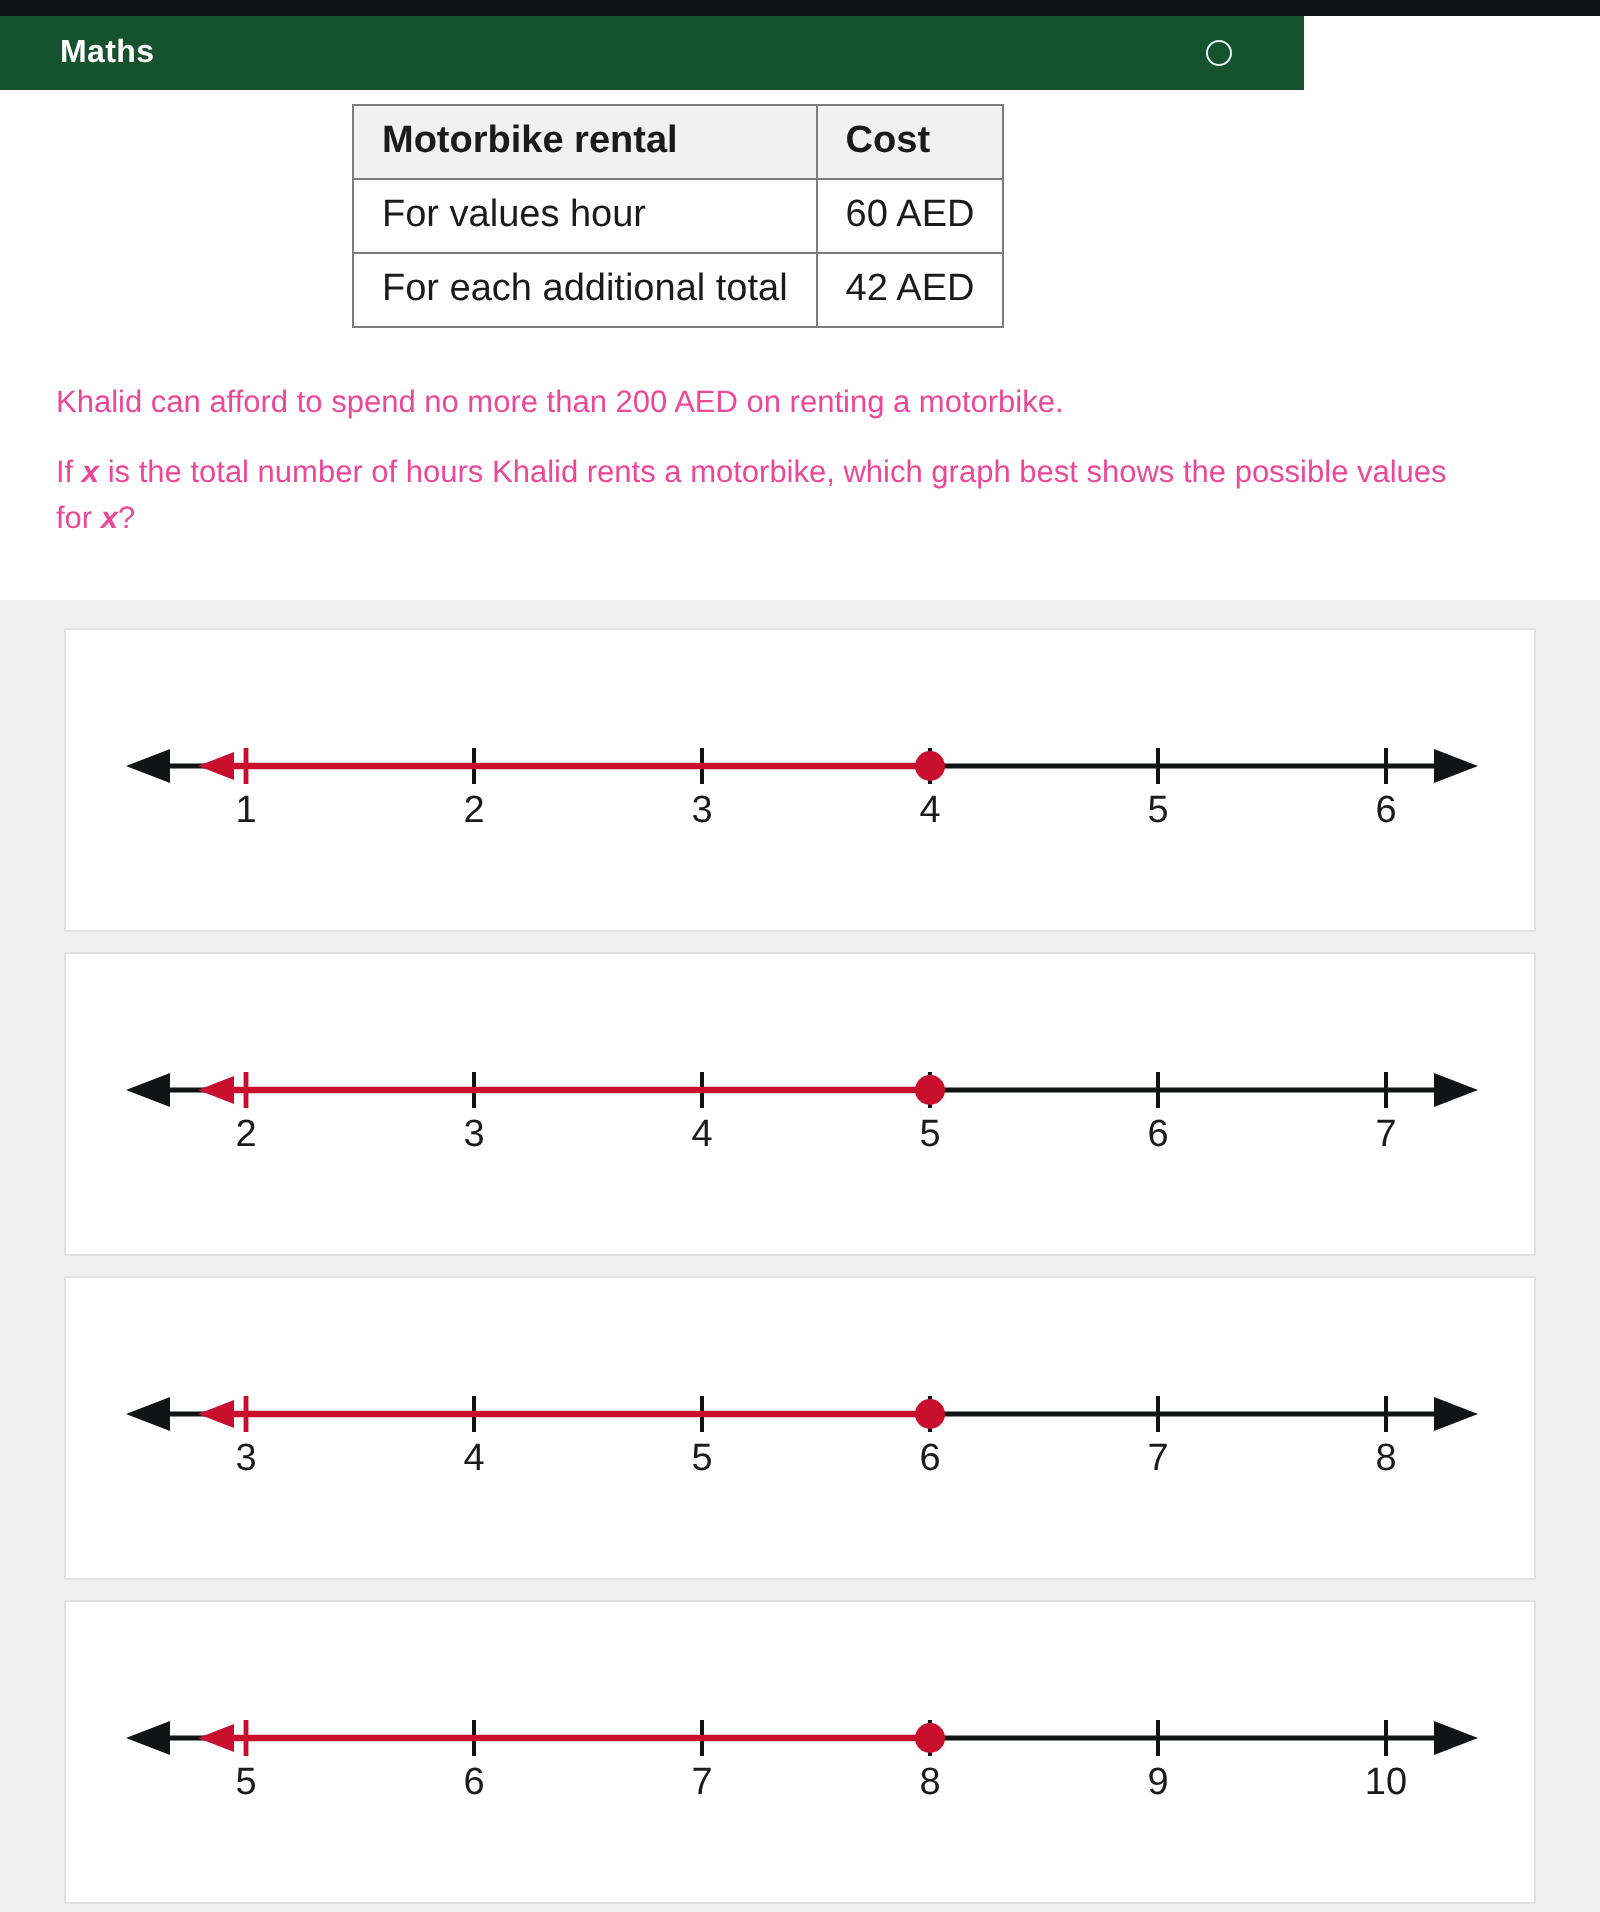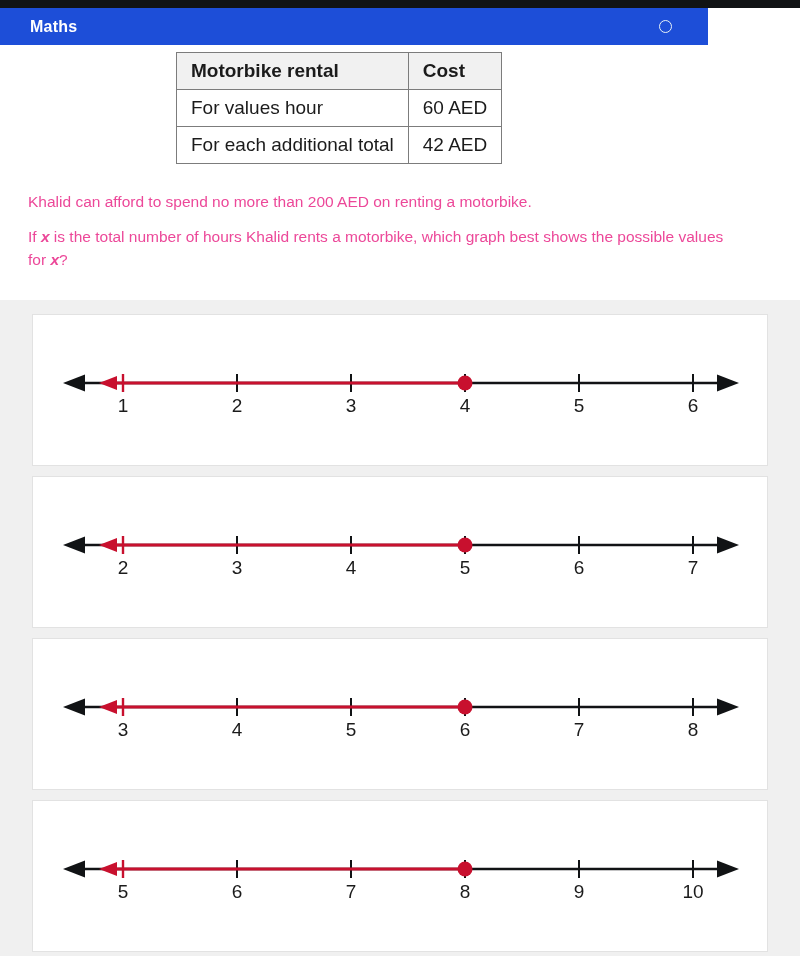--- a/index.html
+++ b/index.html
@@ -12,22 +12,22 @@
   }
   #app { position: relative; width: 800px; height: 956px; background: #ffffff; }
 
   
   .top-strip {
     position: absolute; top: 0; left: 0; width: 800px; height: 8px;
     background: #111315;
   }
   
   .header {
-    position: absolute; top: 8px; left: 0; width: 708px; height: 37px;
-    background: #1d4ed8;
+    position: absolute; top: 8px; left: 0; width: 652px; height: 37px;
+    background: #14532d;
     display: flex; align-items: center;
   }
   .header .title {
     color: #ffffff; font-size: 16px; font-weight: 600;
     margin-left: 30px; letter-spacing: 0.2px;
   }
   .header .spacer { flex: 1; }
   .header .circle-icon {
     margin-right: 36px; width: 13px; height: 13px;
     border: 1.6px solid #e8f2f6; border-radius: 50%;

